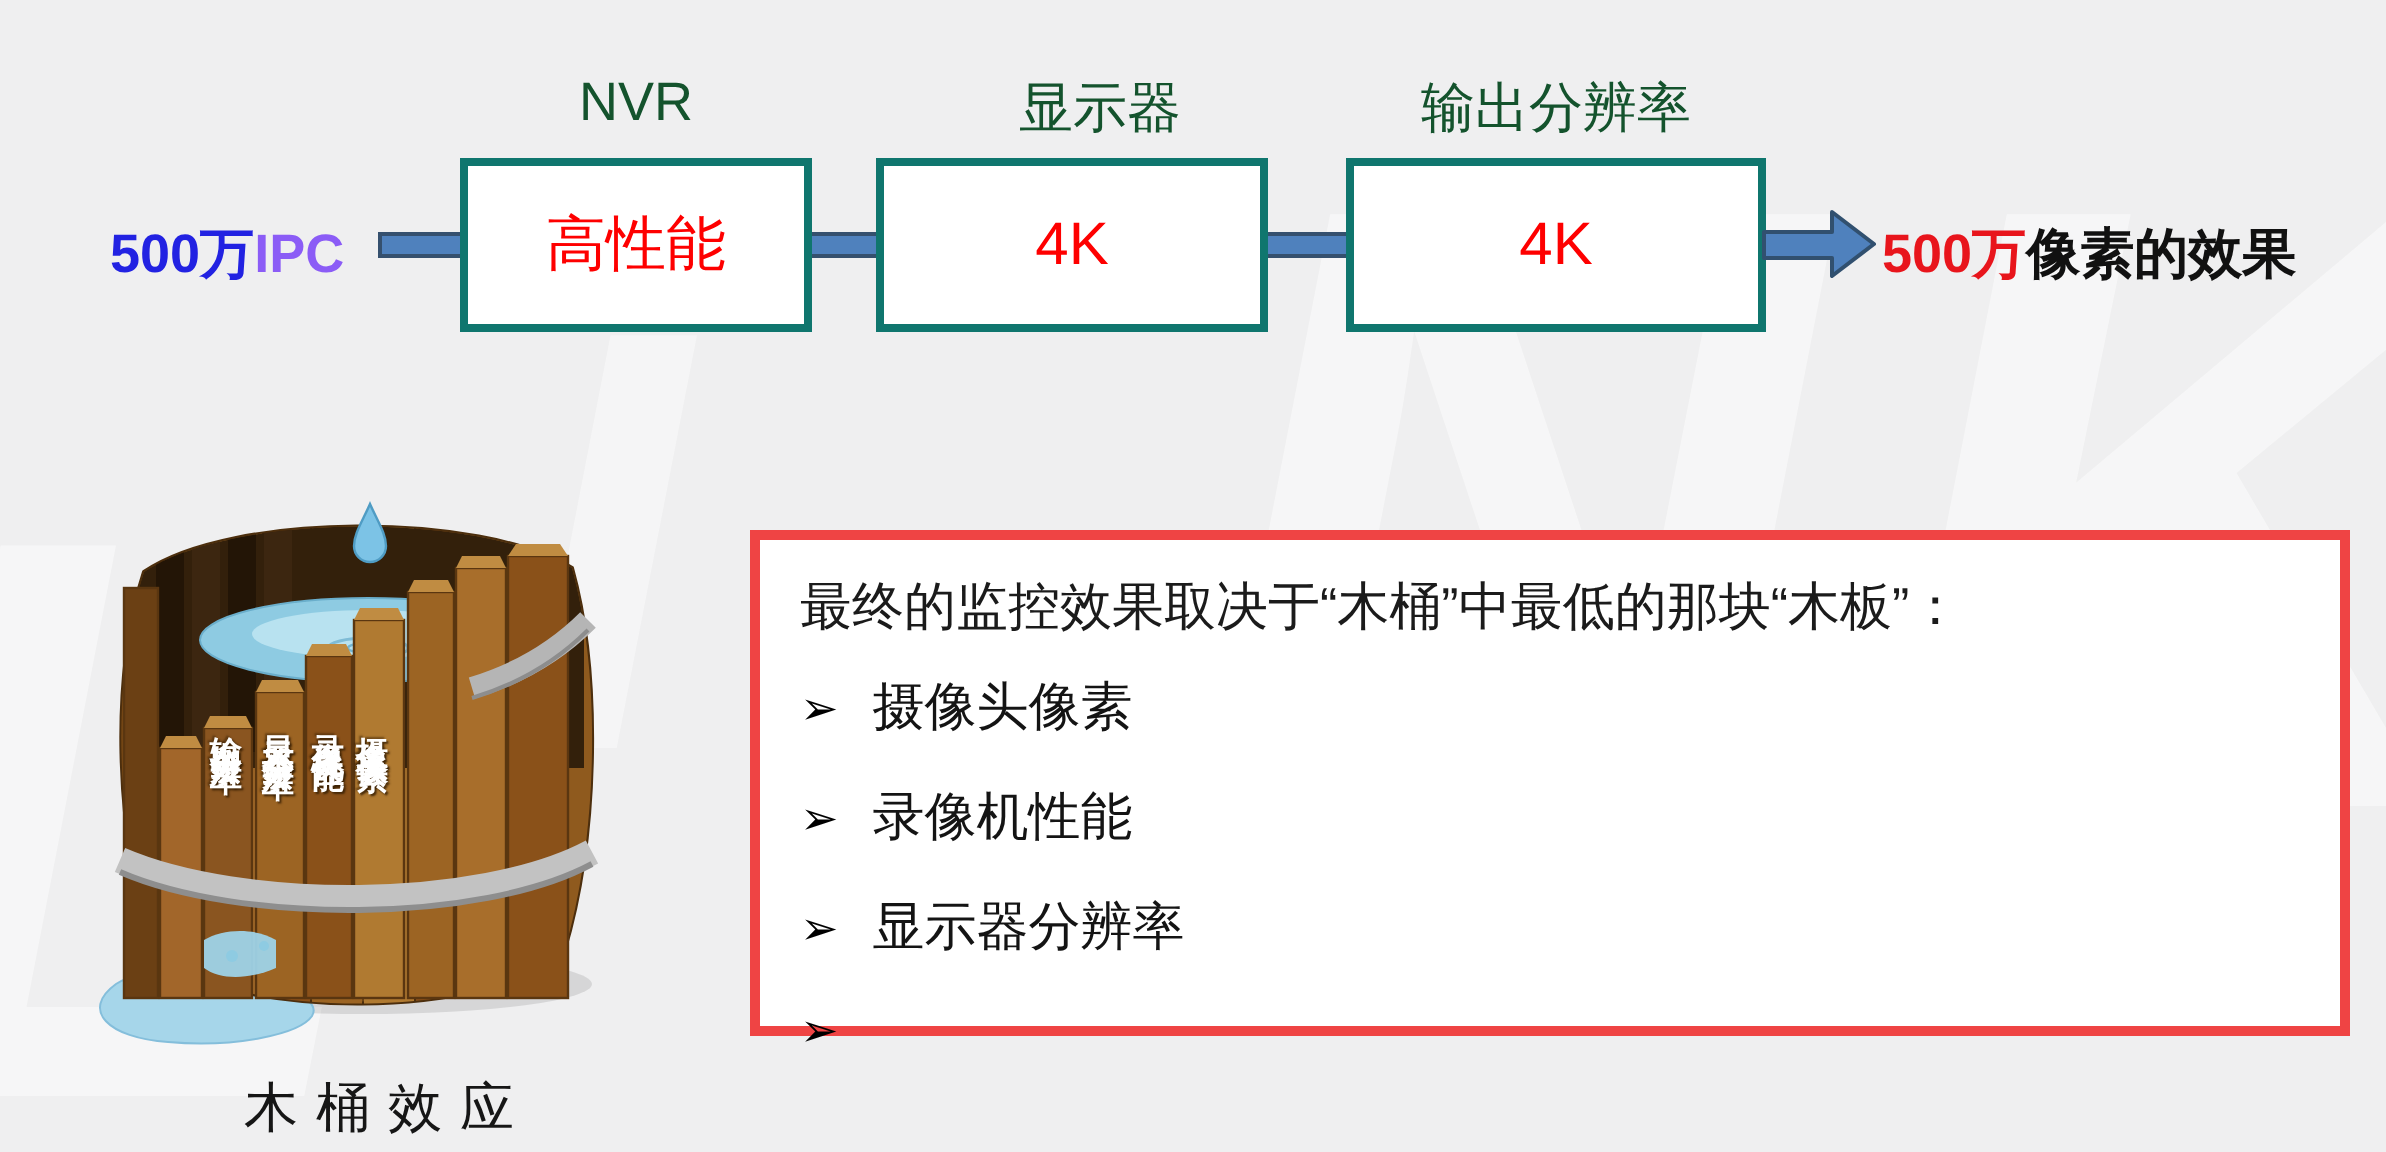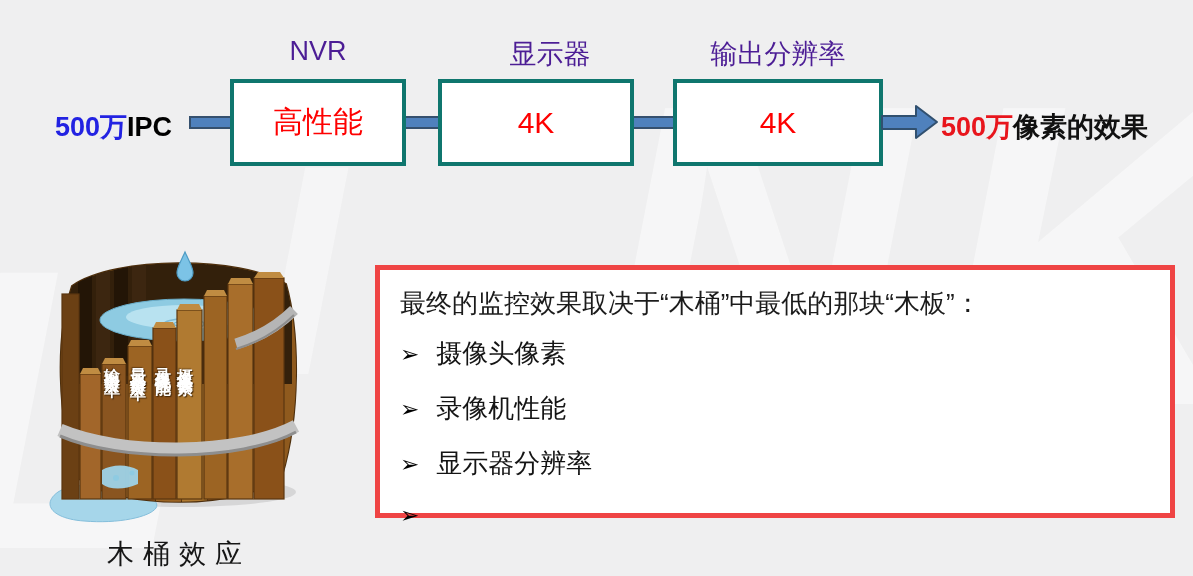--- a/index.html
+++ b/index.html
@@ -19,21 +19,21 @@
     pointer-events:none;user-select:none;
     line-height:1;letter-spacing:28px;
   }
   .wm-right{font-size:430px;left:600px;top:40px;transform:rotate(0deg);}
   .wm-left{font-size:400px;left:-60px;top:210px;}
   .wm-mid{font-size:300px;left:260px;top:120px;opacity:.40;}
 
   
   .flow-label{
     position:absolute;top:36px;height:32px;
-    text-align:center;font-size:27px;color:#4c1d95;
+    text-align:center;font-size:27px;color:#14532d;
   }
   .lbl1{left:230px;width:176px;}
   .lbl2{left:452px;width:196px;}
   .lbl3{left:673px;width:210px;}
 
   .flow-box{
     position:absolute;top:79px;height:87px;
     background:#ffffff;border:4px solid #0f766e;
     box-sizing:border-box;
     display:flex;align-items:center;justify-content:center;
@@ -50,21 +50,21 @@
   }
   .cn1{left:189px;width:45px;}
   .cn2{left:402px;width:40px;}
   .cn3{left:629px;width:48px;}
 
   .src-text{
     position:absolute;left:55px;top:109px;
     font-size:27px;font-weight:bold;white-space:nowrap;
   }
   .src-text .hl{color:#2222e2;}
-  .src-text .rest{color:#000000;text-align:center;}
+  .src-text .rest{color:#8b5cf6;text-align:center;}
 
   .arrow-svg{position:absolute;left:880px;top:100px;}
 
   .result-text{
     position:absolute;left:941px;top:109px;
     font-size:27px;font-weight:bold;white-space:nowrap;
   }
   .result-text .hl{color:#e8151c;}
   .result-text .rest{color:#111111;}
 
@@ -76,21 +76,21 @@
     writing-mode:vertical-rl;text-orientation:upright;
     font-size:16px;font-weight:bold;color:#ffffff;
     letter-spacing:3px;line-height:1;
     text-shadow:1px 1px 1px rgba(60,34,6,.9), -1px -1px 1px rgba(60,34,6,.55);
   }
   .pl0{left:56px;}
   .pl1{left:82px;}
   .pl2{left:107px;}
   .pl3{left:129px;}
   .barrel-caption{
-    position:absolute;left:0;top:312px;width:100%;
+    position:absolute;left:15px;top:312px;width:100%;
     text-align:center;font-size:27px;color:#161616;
     font-family:"DejaVu Serif", serif;letter-spacing:9px;
   }
 
   
   .panel{
     position:absolute;left:375px;top:265px;width:800px;height:253px;
     background:#ffffff;border:5px solid #ef4444;
     box-sizing:border-box;padding:17px 20px 0 20px;
   }

